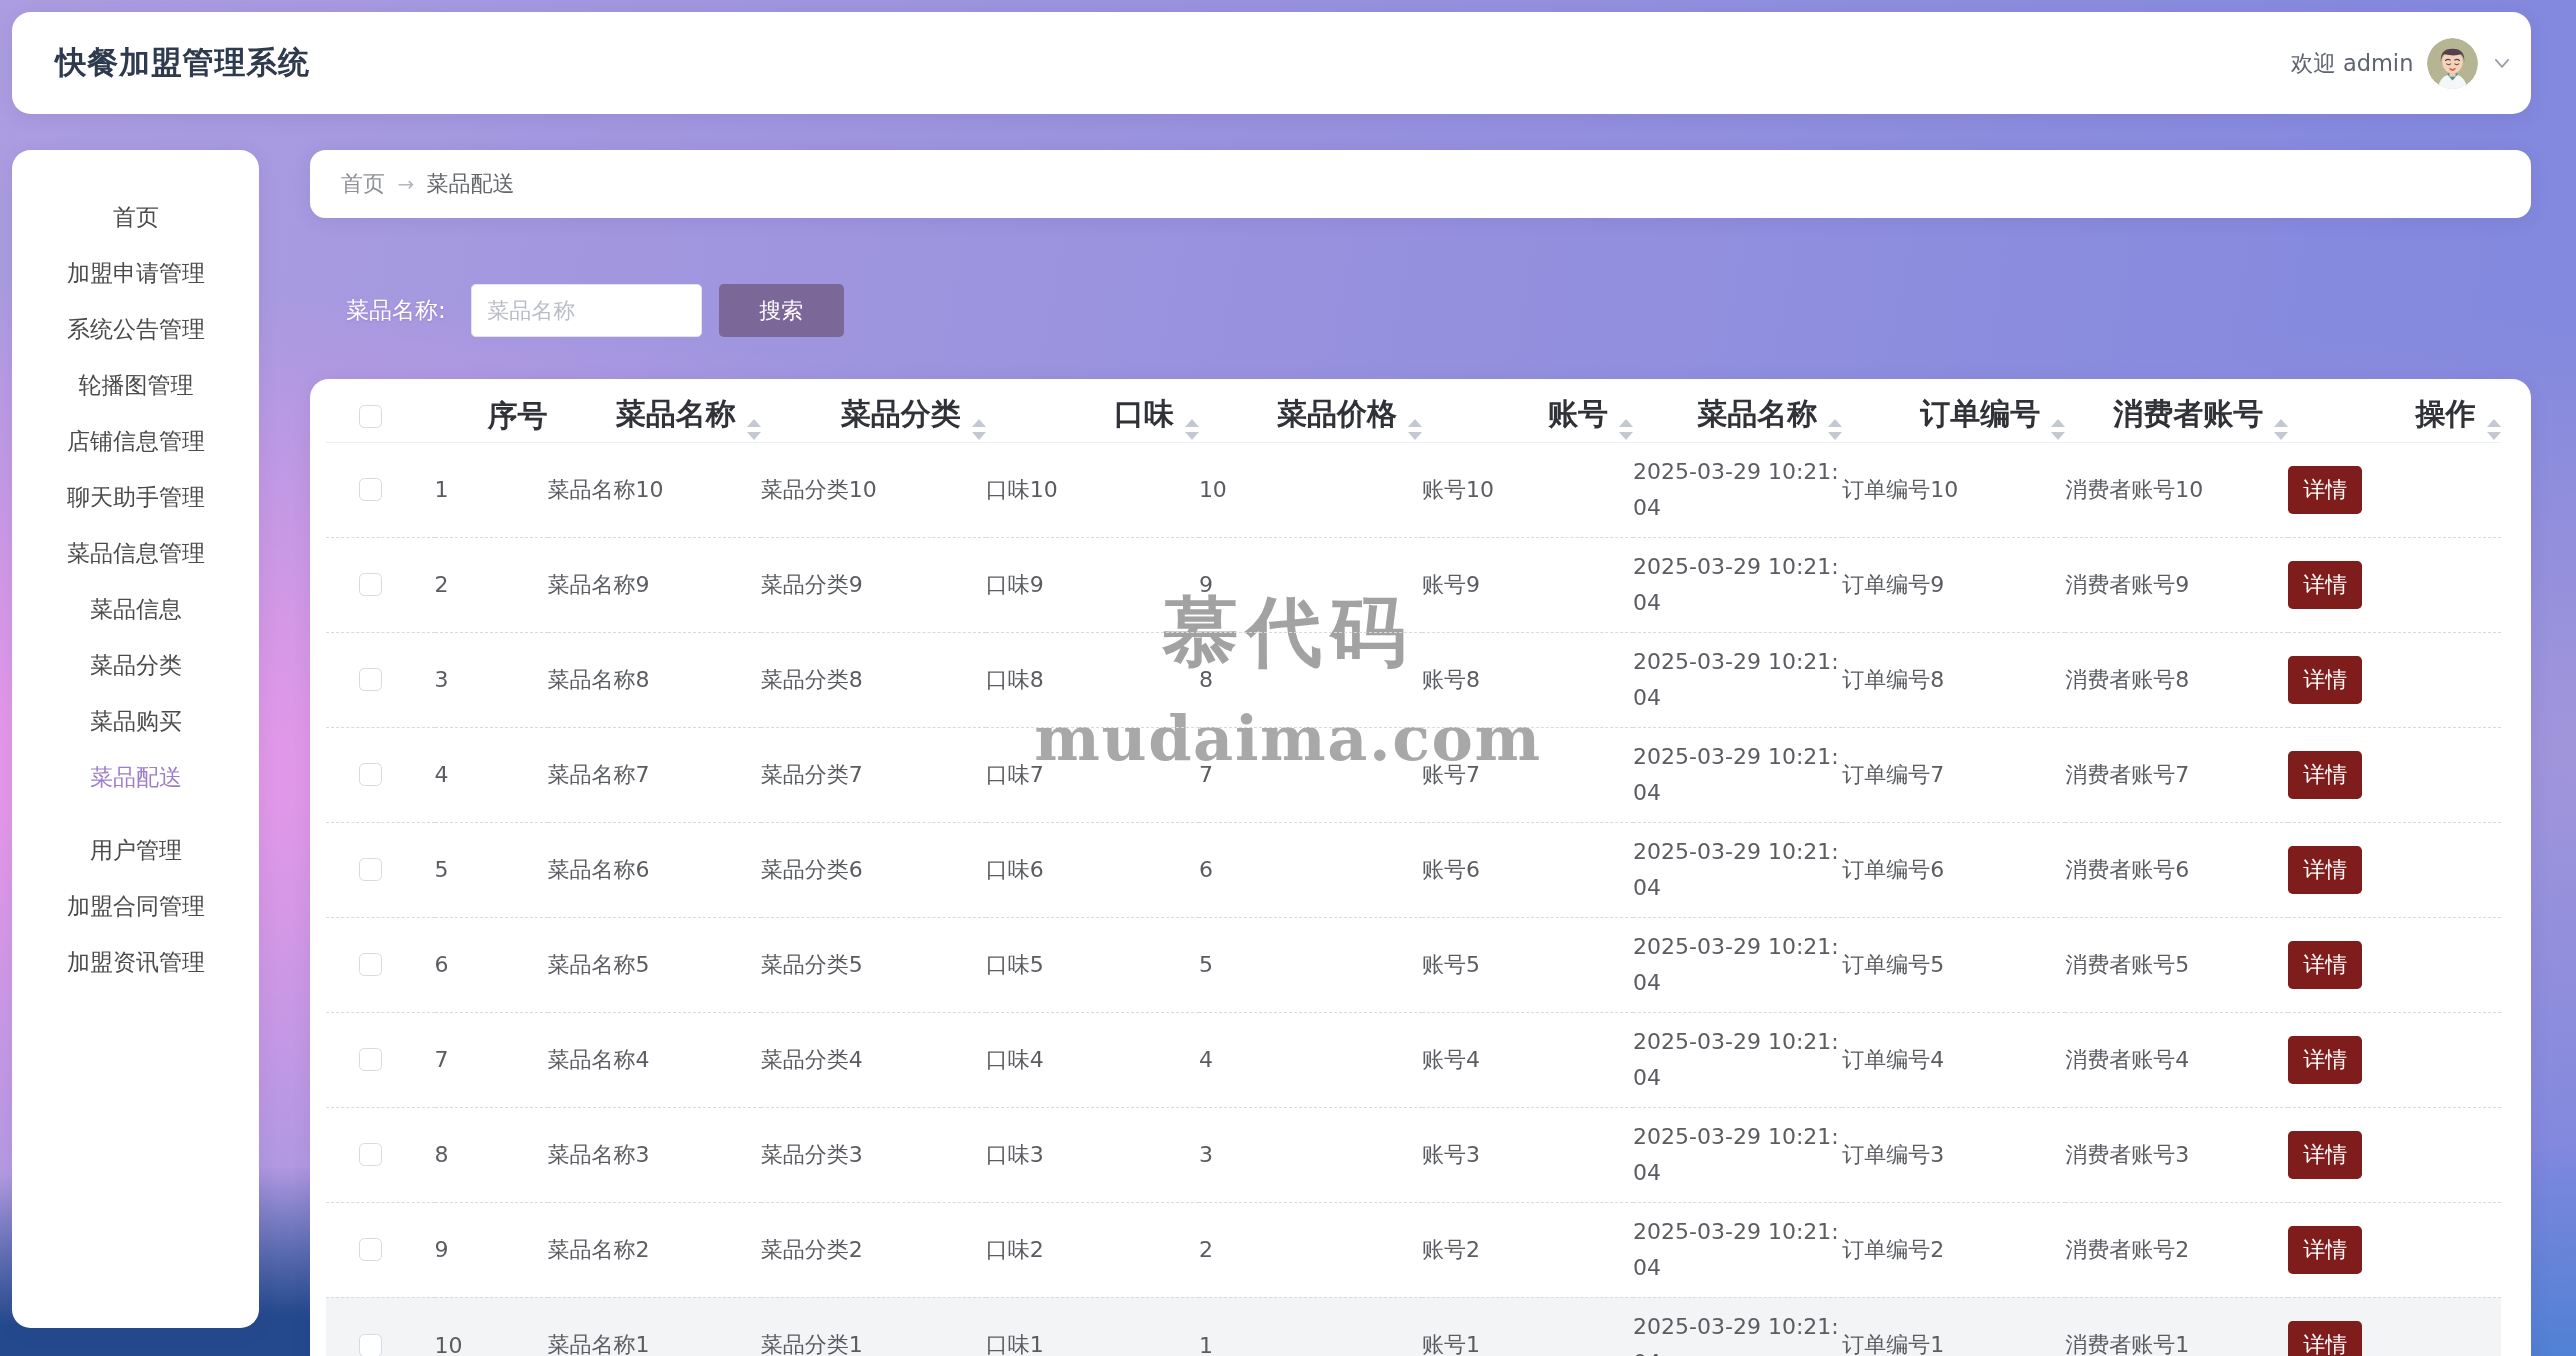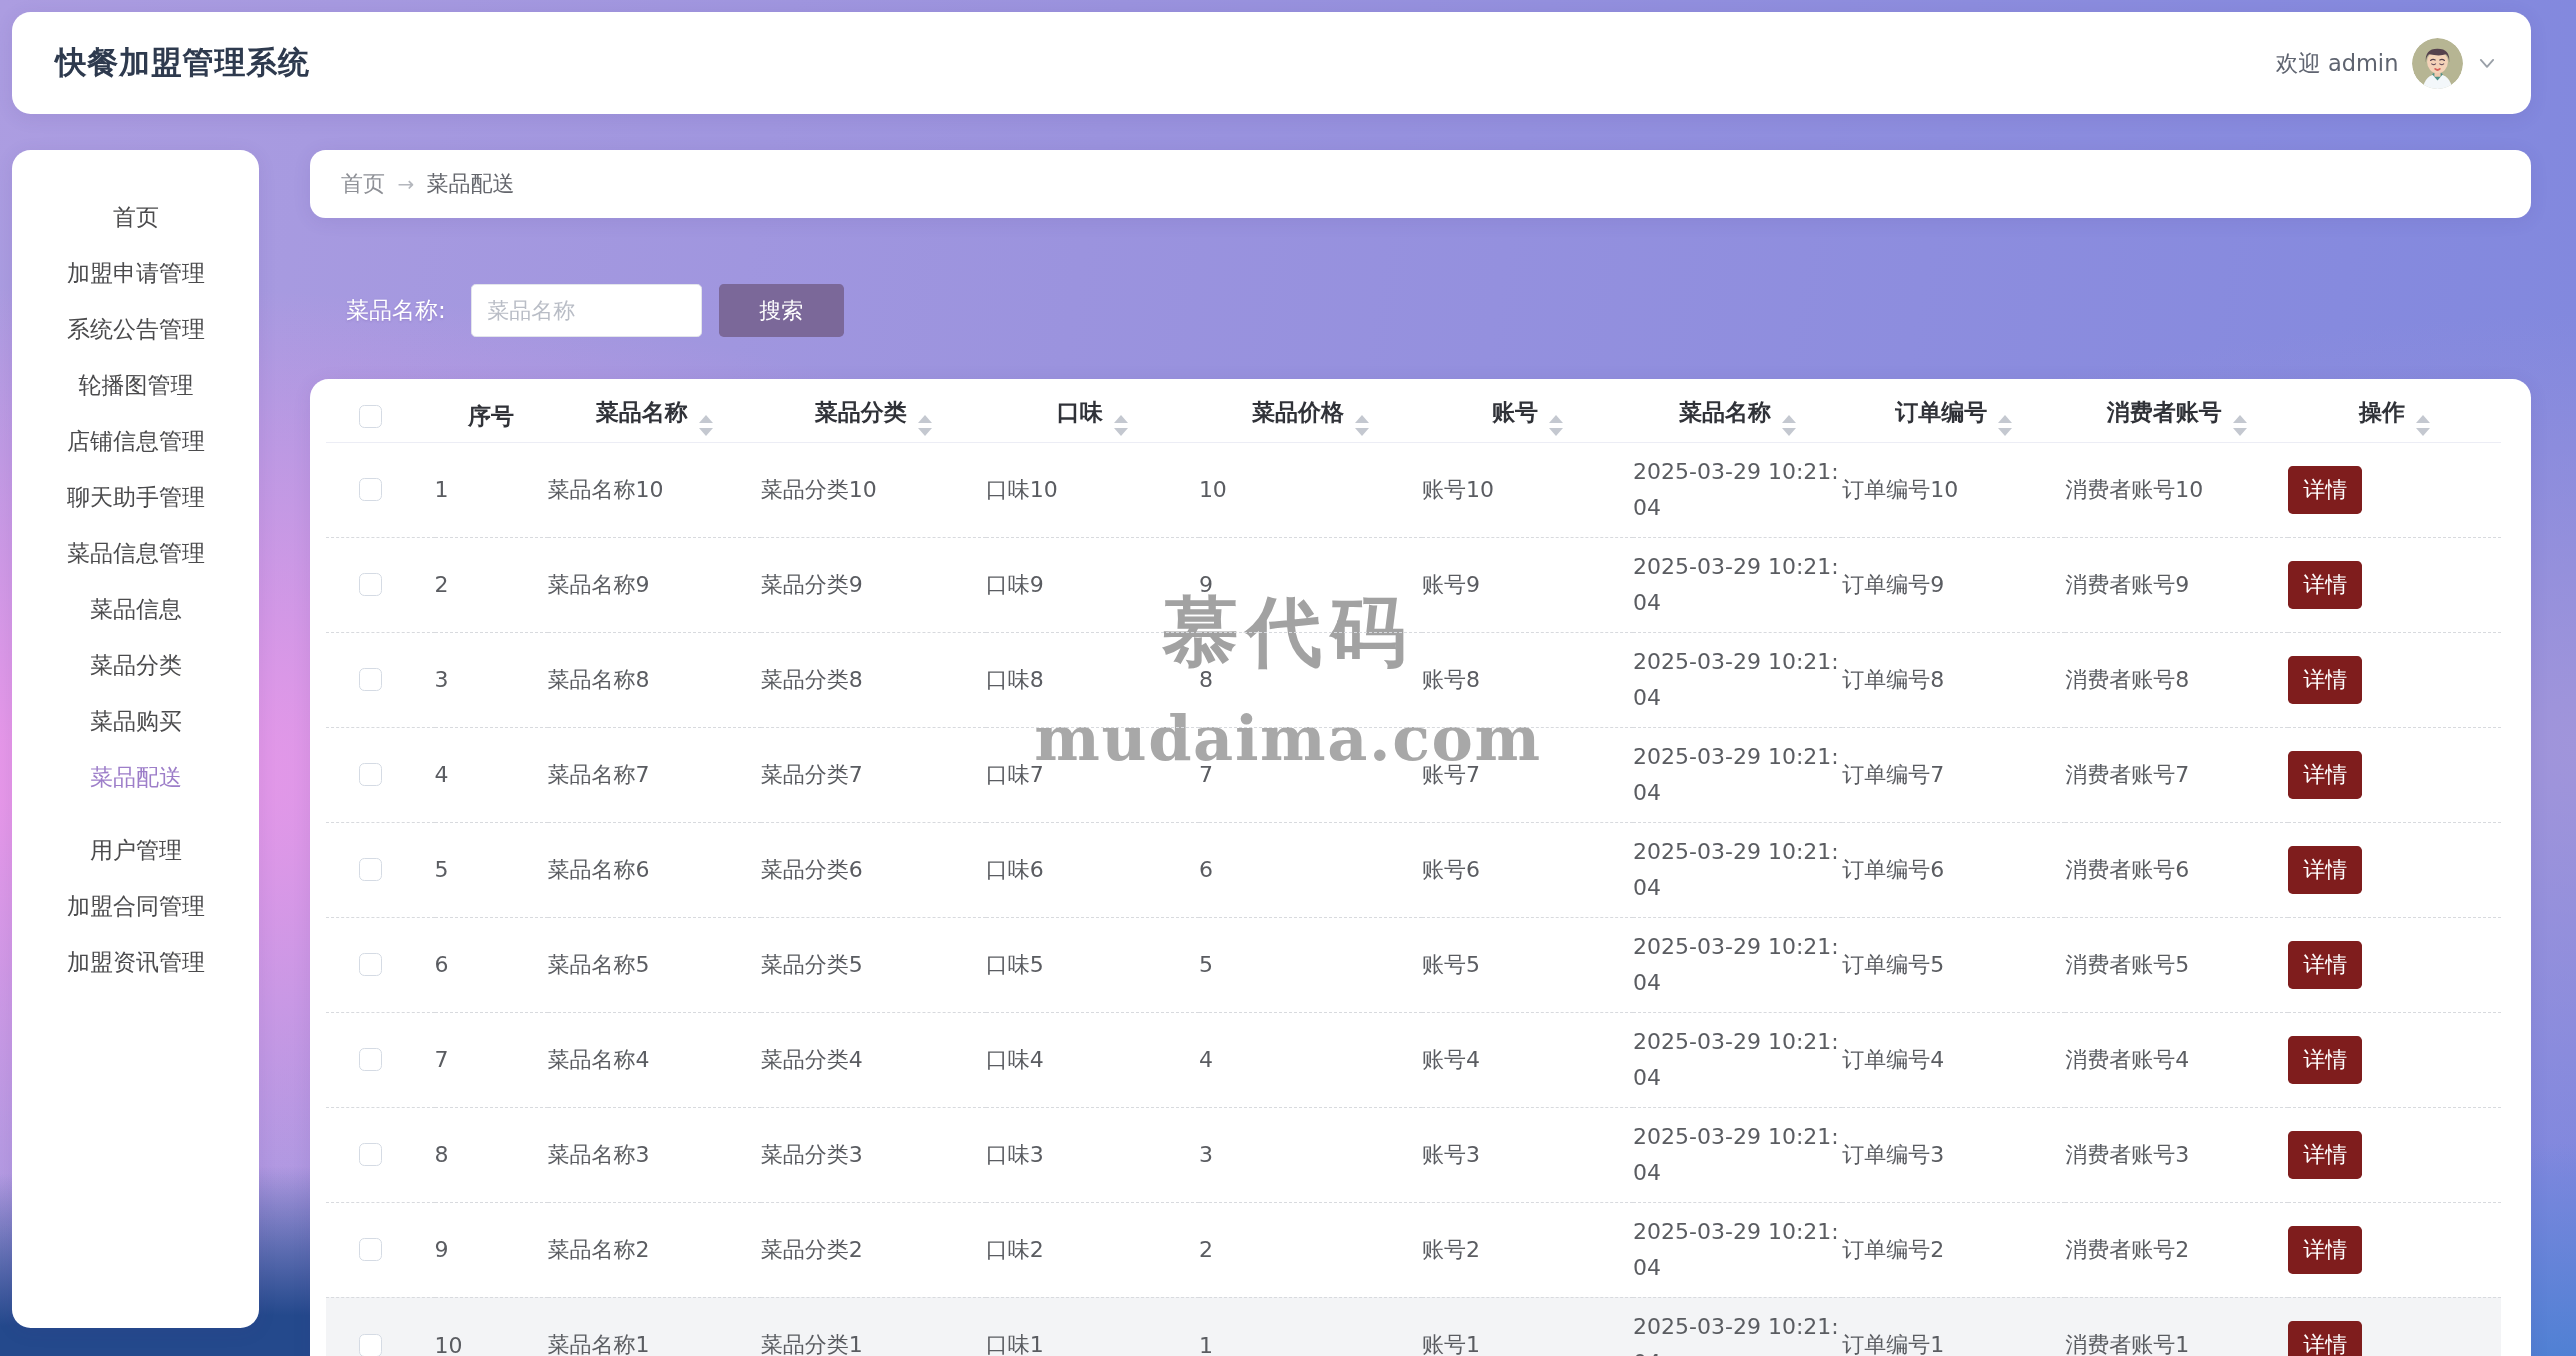--- a/index.html
+++ b/index.html
@@ -12,21 +12,21 @@
       radial-gradient(ellipse 78% 50% at 10% 122%, #24498c 50%, rgba(36,73,140,0) 72%),
       radial-gradient(ellipse 52% 36% at 3% 57%, rgba(233,151,233,0.95) 8%, rgba(233,151,233,0) 100%),
       radial-gradient(ellipse 70% 45% at 97% 118%, rgba(63,126,208,0.95) 30%, rgba(63,126,208,0) 75%),
       radial-gradient(ellipse 45% 32% at 103% 55%, rgba(168,152,218,0.85) 0%, rgba(168,152,218,0) 100%),
       linear-gradient(100deg, #ac9de1 0%, #9b93de 40%, #7f87de 100%);
   }
   .card { background:#fff; border-radius:18.6px; box-shadow:0 3.1px 18.6px rgba(70,50,130,0.10); }
 
   
   .header-card { position:absolute; left:12.4px; top:12.4px; width:2519px; height:102px;
-    display:flex; align-items:center; justify-content:space-between; padding:0 34px 0 43px; }
+    display:flex; align-items:center; justify-content:space-between; padding:0 19px 0 43px; }
   .page-title { font-size:31px; font-weight:700; color:#2e3a4e; letter-spacing:0.8px; }
   .user-area { display:flex; align-items:center; gap:14px; }
   .welcome { font-size:22.5px; color:#5f6470; }
   .avatar { width:51px; height:51px; border-radius:50%; overflow:hidden; display:block; cursor:pointer; }
   .chevron { width:20px; height:20px; display:block; cursor:pointer; }
 
   
   .sidebar { position:absolute; left:12.4px; top:150px; width:247px; height:1178px; padding-top:39px; }
   .side-item { height:56px; line-height:56px; text-align:center; font-size:23px; color:#4b4b4d; cursor:pointer; }
   .side-item.gap { margin-top:17px; }
@@ -49,21 +49,21 @@
     border-radius:4.7px; font-size:22px; font-family:inherit; cursor:pointer; font-weight:500; }
 
   
   .table-card { position:absolute; left:310px; top:379px; width:2221px; height:1094px; padding:12.4px 31px 0 15.5px; }
   .watermark { position:absolute; left:978px; top:203px; transform:translateX(-50%); z-index:0;
     text-align:center; pointer-events:none; font-family:"DejaVu Serif","Liberation Serif",serif; }
   .wm1 { font-size:76px; font-weight:700; color:#a2a2a2; letter-spacing:7.8px; }
   .wm2 { font-size:62px; font-weight:700; color:#a8a8a8; margin-top:17px; letter-spacing:1.6px; }
 
   table { border-collapse:collapse; table-layout:fixed; width:2175px; position:relative; z-index:1; }
-  th { height:51px; text-align:center; font-size:23px; font-weight:700; color:#303238;
+  th { height:51px; text-align:right; font-size:30px; font-weight:700; color:#303238;
     border-bottom:1.6px solid #ecedf5; white-space:nowrap; }
   td { height:95px; font-size:22px; color:#5a5c61; text-align:left; vertical-align:middle;
     border-bottom:1.6px dashed #d8dade; }
   tr.row-hover td { background:#f3f4f6; }
   tbody tr:last-child td { border-bottom:none; }
   td.time-cell { word-break:break-all; line-height:36px; }
 
   .cb { width:23px; height:23px; border:1.6px solid #d5dbe4; border-radius:5.4px; background:#fff;
     margin-left:33px; display:block; cursor:pointer; }
   .caret { display:inline-flex; flex-direction:column; gap:4.7px; margin-left:11px; vertical-align:-3.1px; cursor:pointer; }

